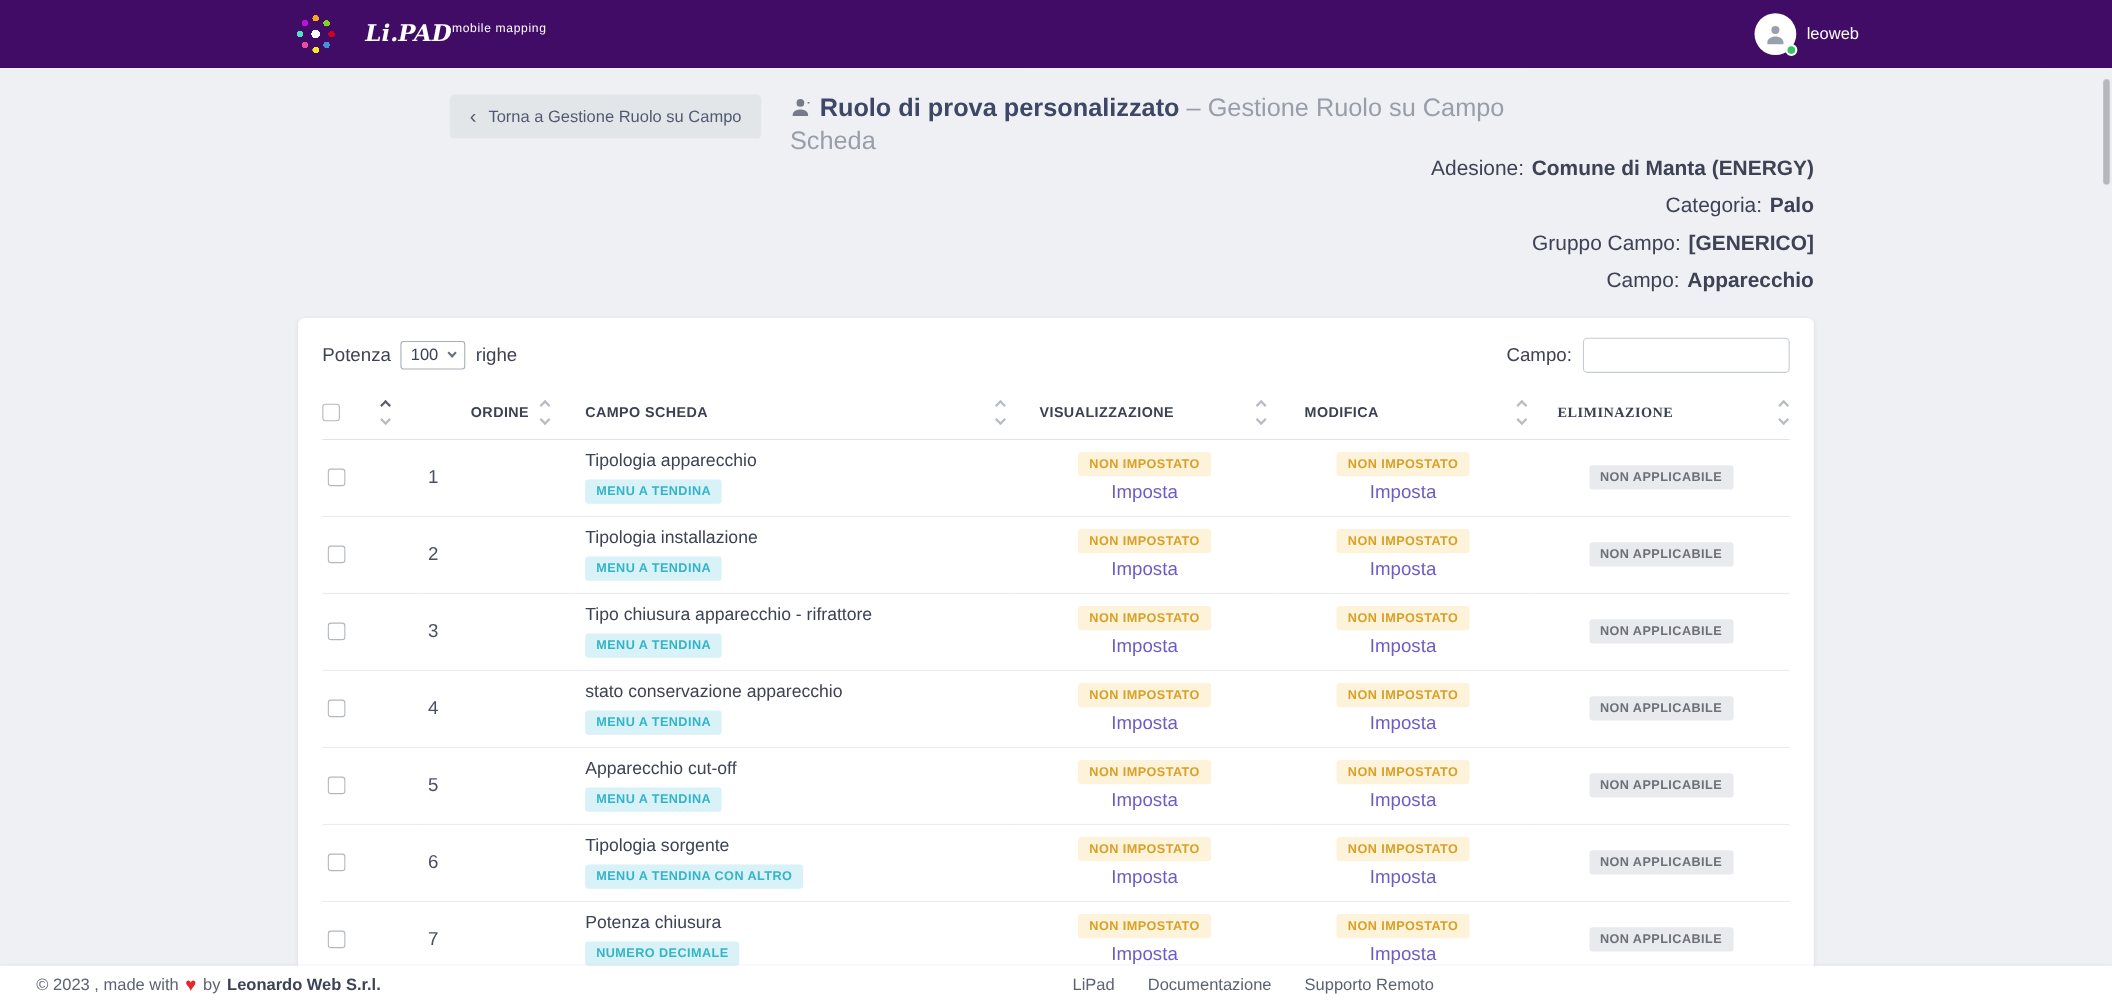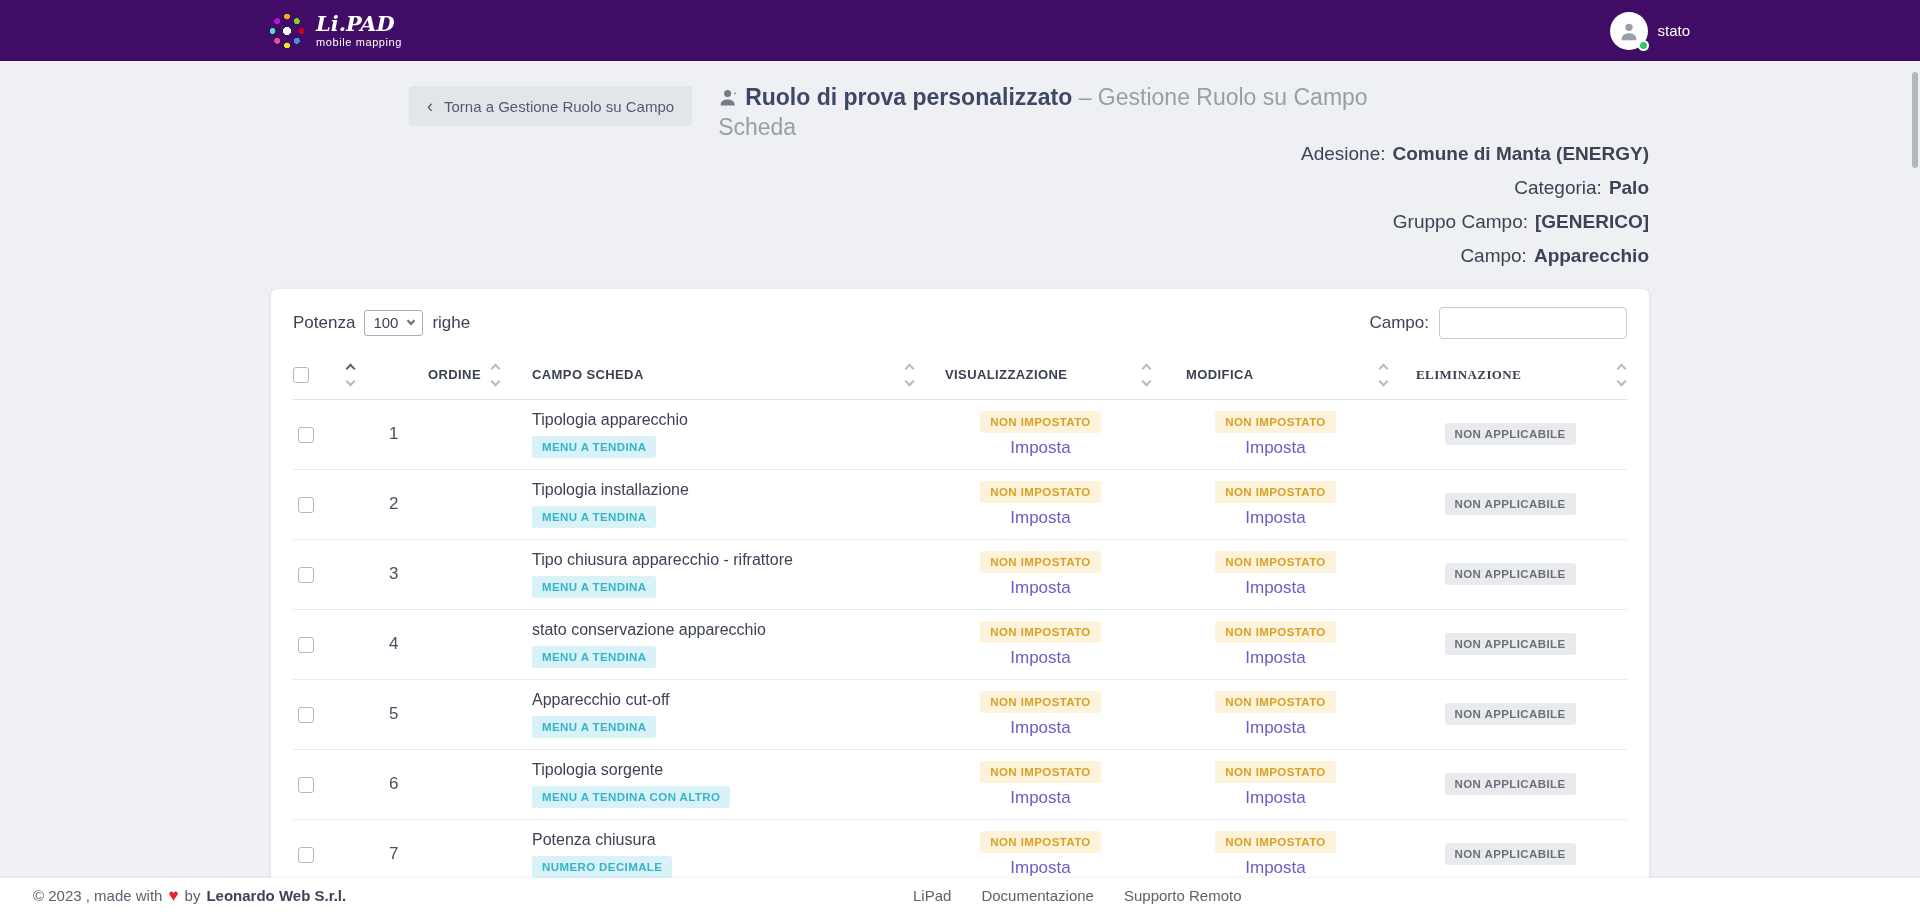--- a/index.html
+++ b/index.html
@@ -38,21 +38,21 @@
       radial-gradient(circle 3px at 50% 12%, #f5a623 97%, transparent),
       radial-gradient(circle 3px at 76% 24%, #7ed321 97%, transparent),
       radial-gradient(circle 3px at 88% 50%, #d0021b 97%, transparent),
       radial-gradient(circle 3px at 76% 76%, #4a90d9 97%, transparent),
       radial-gradient(circle 3px at 50% 88%, #f8e71c 97%, transparent),
       radial-gradient(circle 3px at 24% 76%, #e94e9c 97%, transparent),
       radial-gradient(circle 3px at 12% 50%, #50e3c2 97%, transparent),
       radial-gradient(circle 3px at 24% 24%, #bd10e0 97%, transparent),
       radial-gradient(circle 4px at 50% 50%, #ffffff 97%, transparent);
   }
-  .logo-text{display:flex;flex-direction:column;line-height:1.05;}
+  .logo-text{display:flex;flex-direction:row;line-height:1.05;margin-left:16px;}
   .logo-title{font-family:"DejaVu Serif",serif;font-style:italic;font-weight:bold;font-size:21px;color:#fff;}
   .logo-sub{font-size:11px;color:#fff;letter-spacing:.6px;margin-top:2px;}
   .user{display:flex;align-items:center;gap:9px;cursor:pointer;}
   .avatar{width:38px;height:38px;border-radius:50%;background:#fff;position:relative;display:flex;align-items:center;justify-content:center;flex:none;}
   .status-dot{position:absolute;right:-1px;bottom:-1px;width:11px;height:11px;border-radius:50%;background:var(--status-online);border:2px solid #fff;}
   .username{color:#fff;font-size:15px;}
   
   .page{width:1378px;margin:0 auto;padding-top:25px;}
   .page-head{display:flex;align-items:flex-start;}
   .back-btn{
@@ -114,21 +114,21 @@
   .checkbox{display:inline-block;width:16px;height:16px;border:1px solid #b3b8bf;border-radius:3px;background:#fff;cursor:pointer;vertical-align:middle;}
   
   .footer{
     position:fixed;left:0;right:0;bottom:0;height:34px;background:#fff;z-index:60;
     display:flex;align-items:center;font-size:15px;color:#5c6270;
     box-shadow:0 -1px 3px rgba(0,0,0,.05);
   }
   .foot-left{margin-left:33px;display:flex;align-items:center;gap:6px;white-space:nowrap;}
   .heart{color:#e3262e;font-size:17px;line-height:1;}
   .foot-company{font-weight:bold;color:var(--text-dark);}
-  .foot-links{position:absolute;left:913px;display:flex;gap:30px;}
+  .foot-links{position:absolute;left:975px;display:flex;gap:30px;}
   .foot-link{cursor:pointer;color:#5c6270;}
   
   .scroll-thumb{position:fixed;right:2px;top:72px;width:6px;height:96px;border-radius:3px;background:#b4b8bd;z-index:70;}
 </style>
 </head>
 <body>
 
 <header class="topbar">
   <div class="logo">
     <span class="logo-burst"></span>
@@ -138,21 +138,21 @@
     </span>
   </div>
   <div class="user">
     <span class="avatar">
       <svg width="22" height="22" viewBox="0 0 24 24" fill="#9aa0ab">
         <circle cx="12" cy="8" r="4"></circle>
         <path d="M4 20.5c0-3.6 3.6-6 8-6s8 2.4 8 6V22H4z"></path>
       </svg>
       <span class="status-dot"></span>
     </span>
-    <span class="username">stato</span>
+    <span class="username">leoweb</span>
   </div>
 </header>
 
 <main class="page">
   <div class="page-head">
     <button class="back-btn">
       <span class="back-chev">‹</span>
       <span>Torna a Gestione Ruolo su Campo</span>
     </button>
     <h1 class="title">

